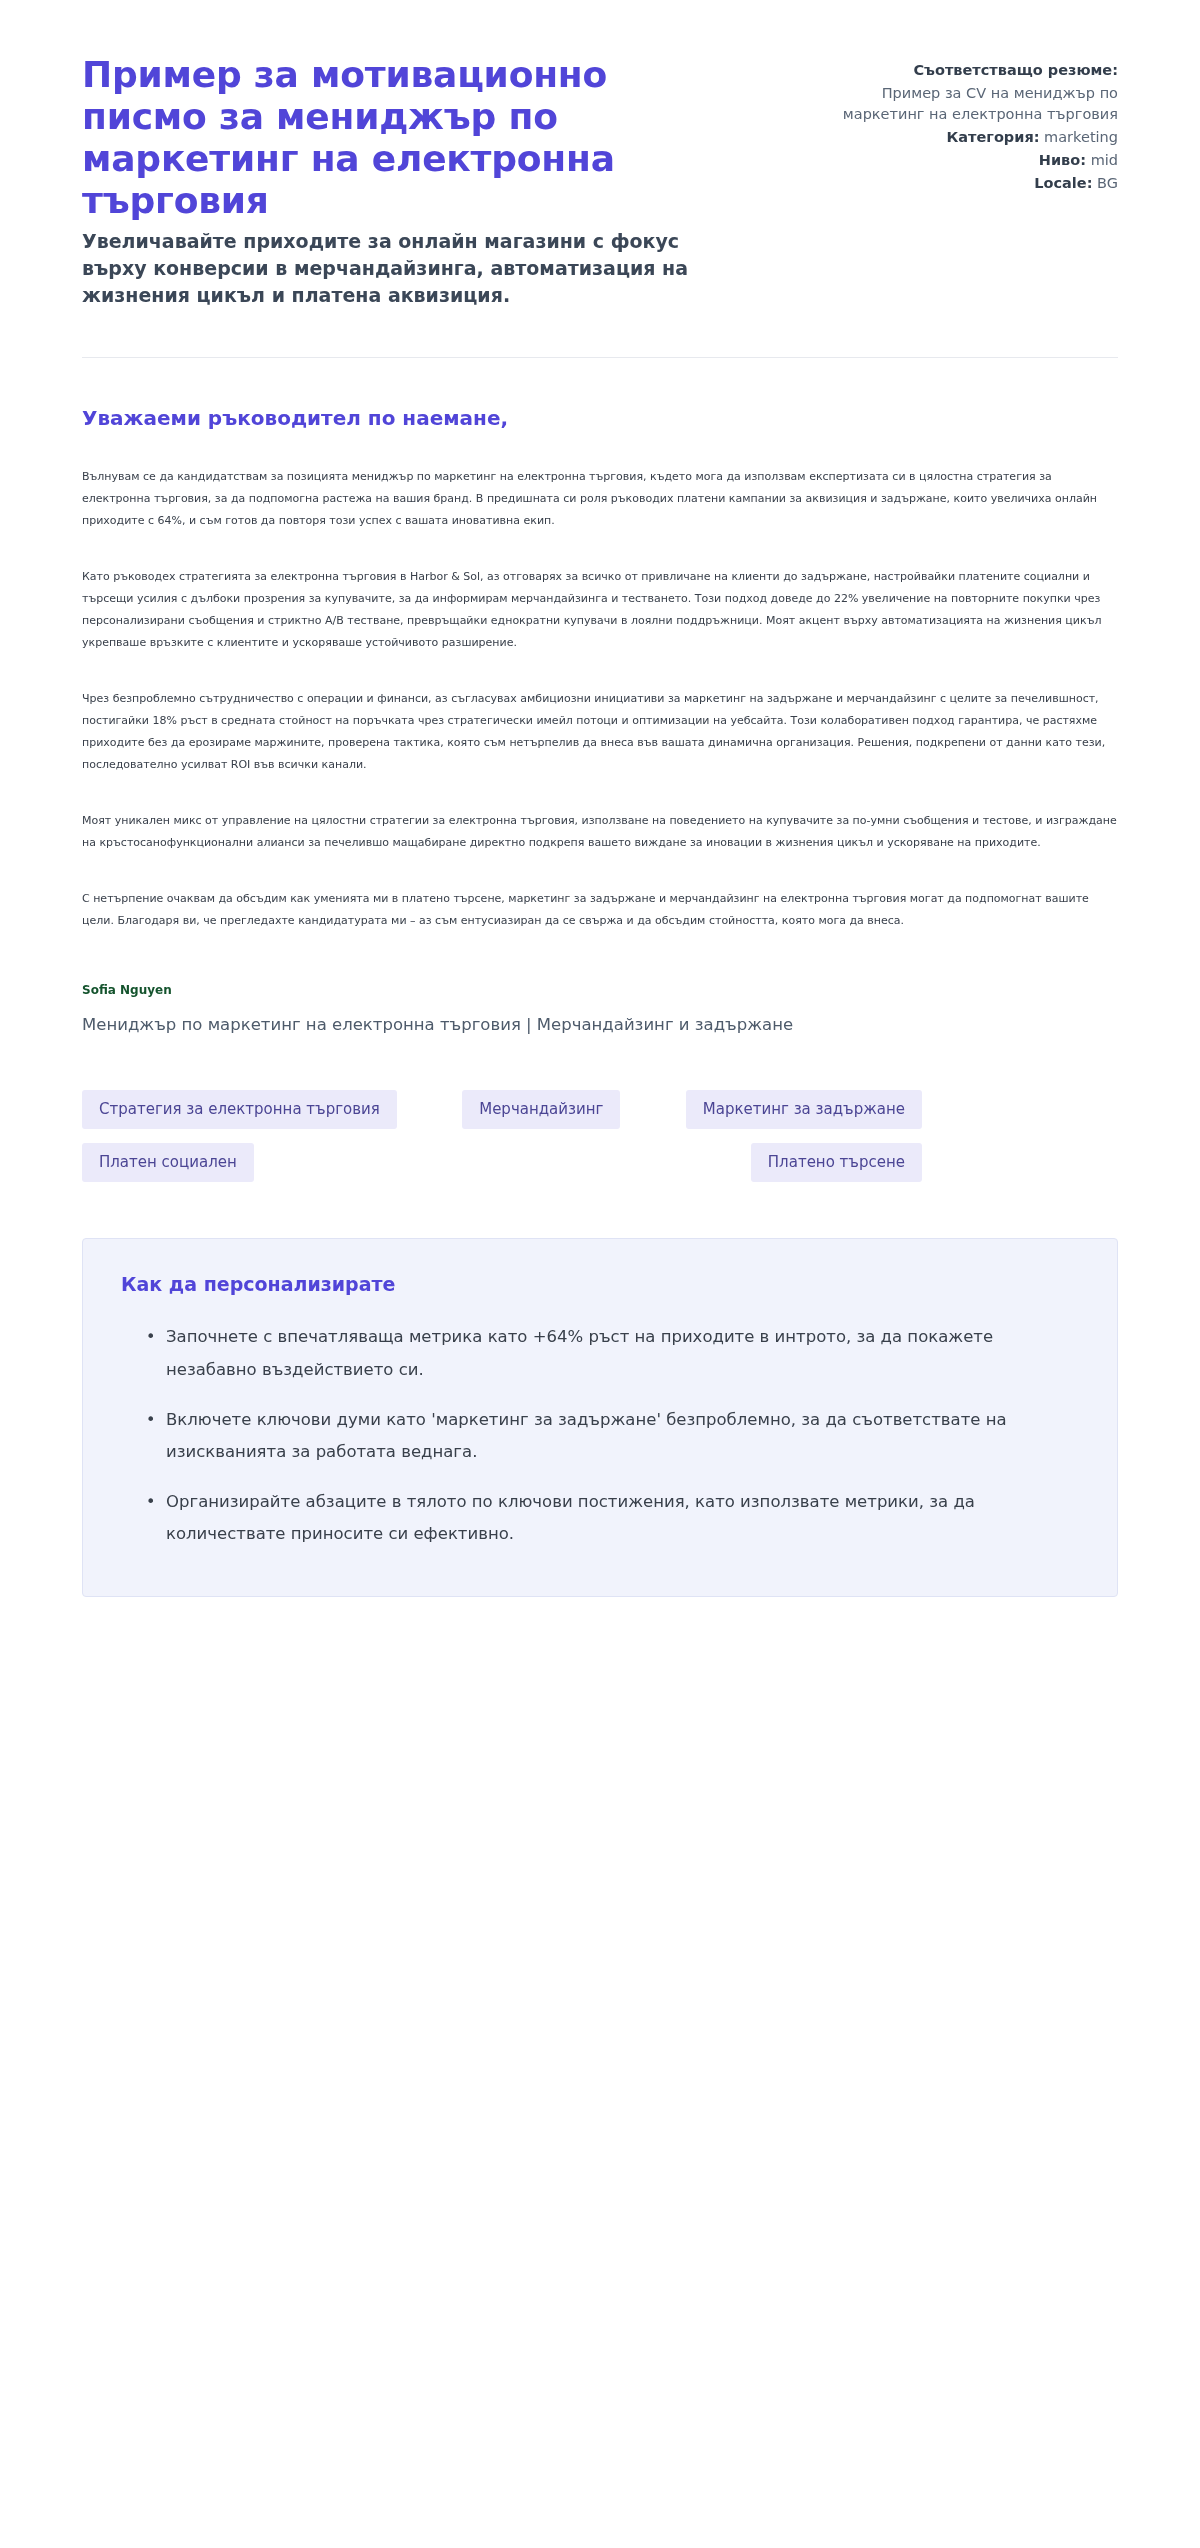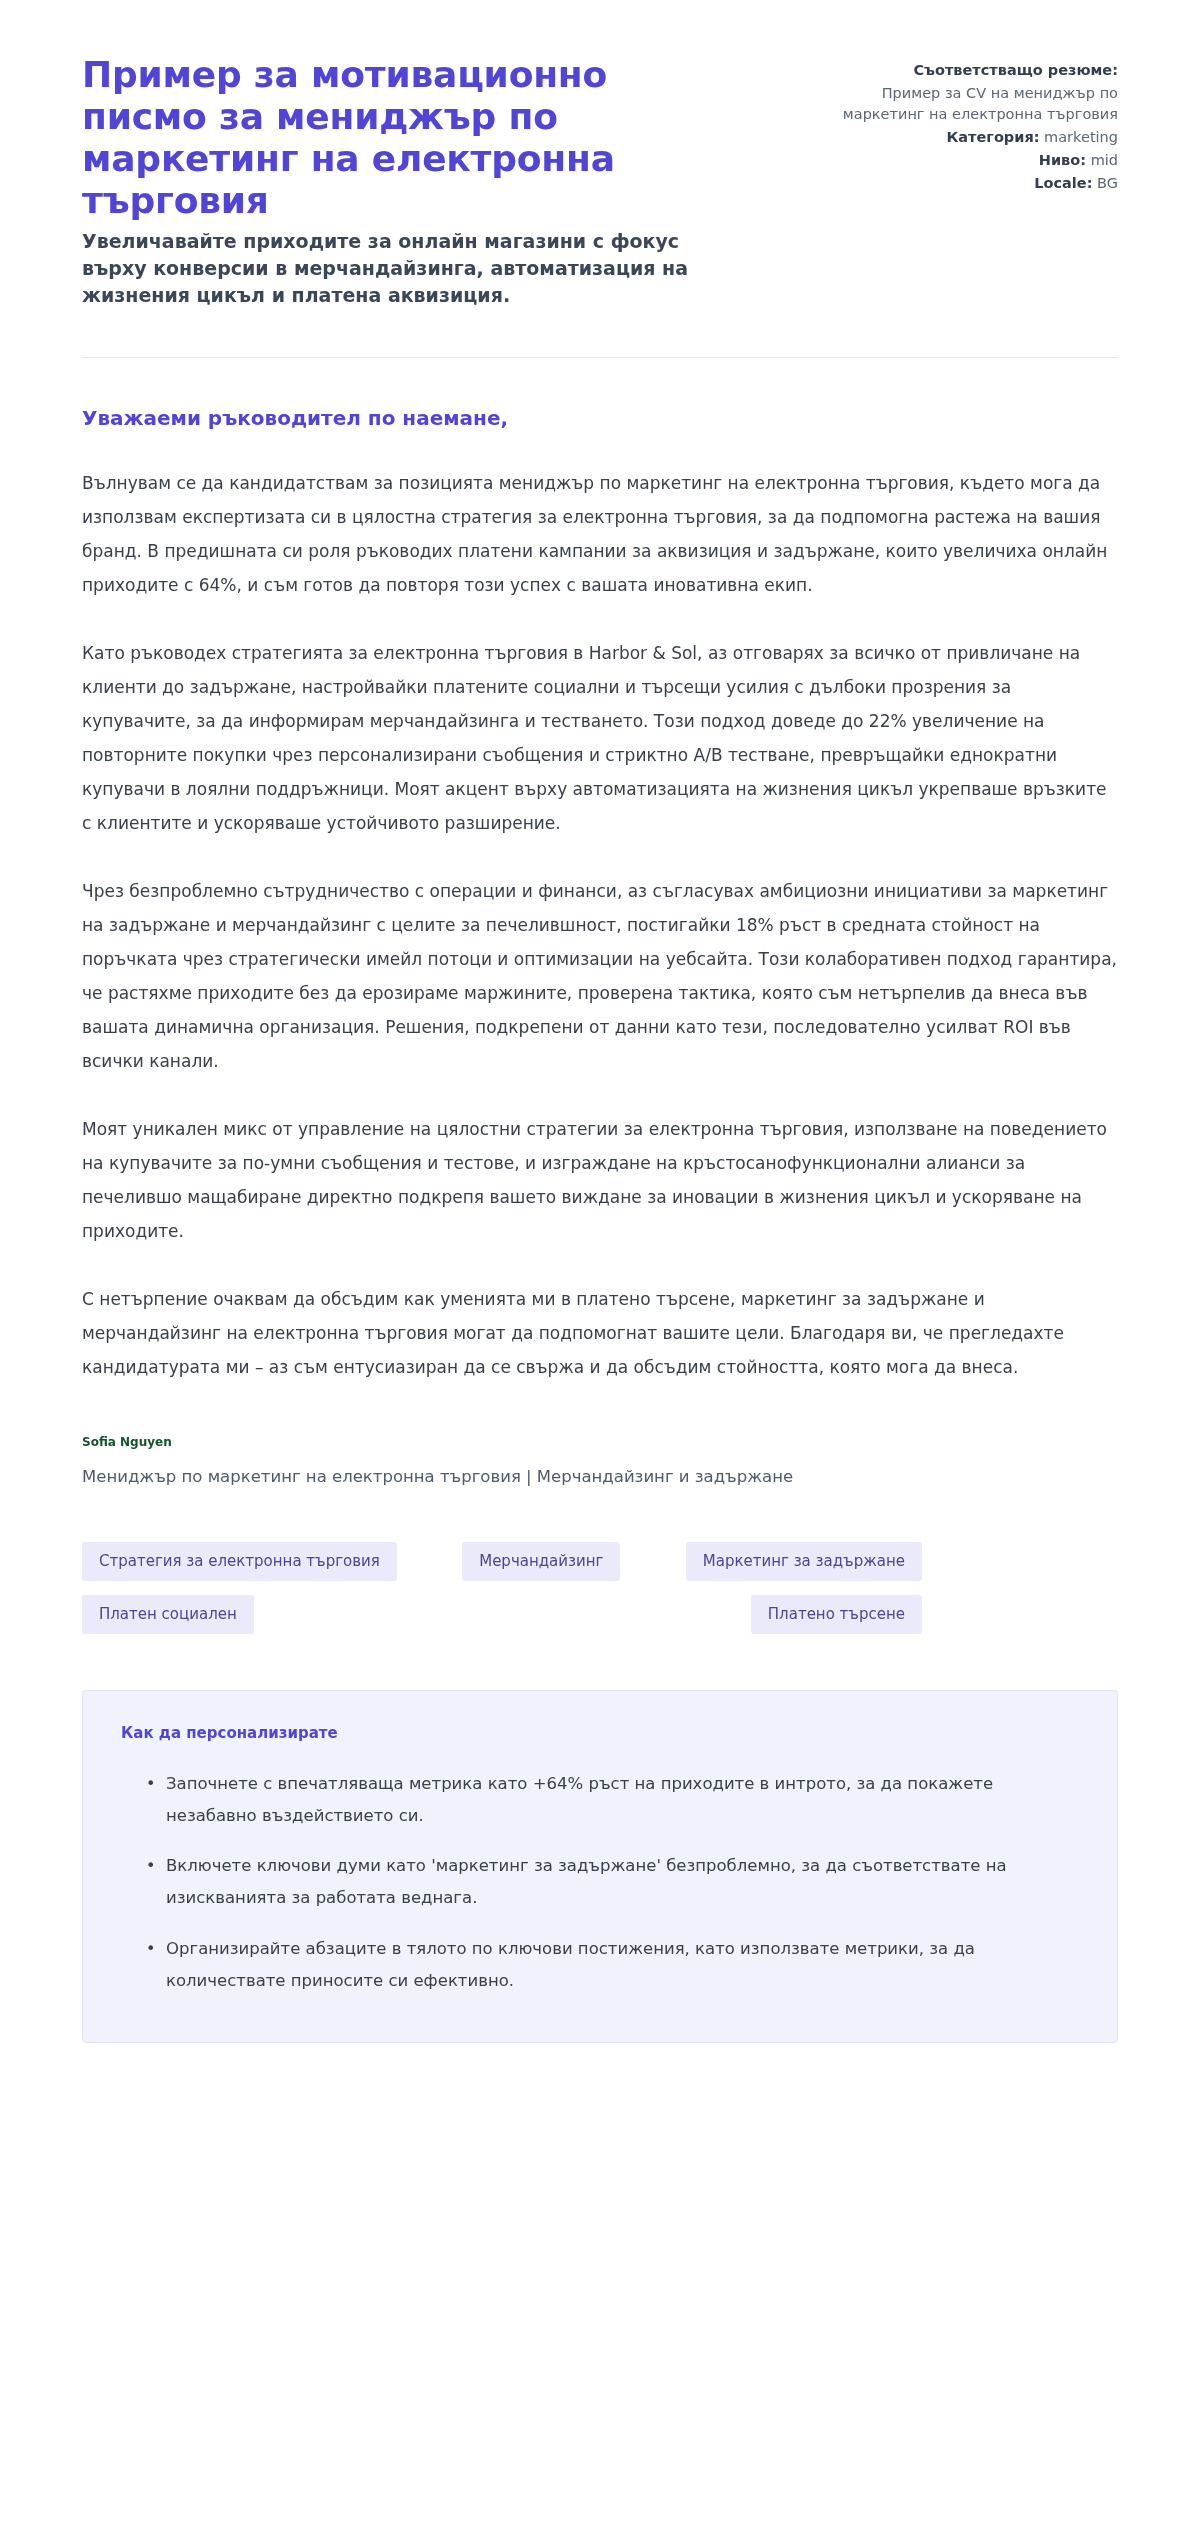--- a/index.html
+++ b/index.html
@@ -75,21 +75,21 @@
   }
   .salutation {
     margin: 0 0 34px 0;
     font-size: 20px;
     font-weight: 700;
     color: #5145d8;
     line-height: 1.4;
   }
   .para {
     margin: 0 0 34px 0;
-    font-size: 17px;
+    font-size: 11px;
     line-height: 2.0;
     color: #39404b;
   }
   .para:last-child { margin-bottom: 0; }
 
   
   .signature {
     margin-top: 50px;
   }
   .sign-name {
@@ -128,21 +128,21 @@
   
   .callout {
     margin-top: 56px;
     background: #f1f3fc;
     border: 1px solid #dfe3f5;
     border-radius: 4px;
     padding: 32px 38px 36px 38px;
   }
   .callout-title {
     margin: 0 0 24px 0;
-    font-size: 15px;
+    font-size: 19px;
     font-weight: 700;
     color: #5145d8;
     line-height: 1.4;
   }
   .callout-list {
     margin: 9px;
     padding: 0 0 0 22px;
     list-style: none;
   }
   .callout-list li {

